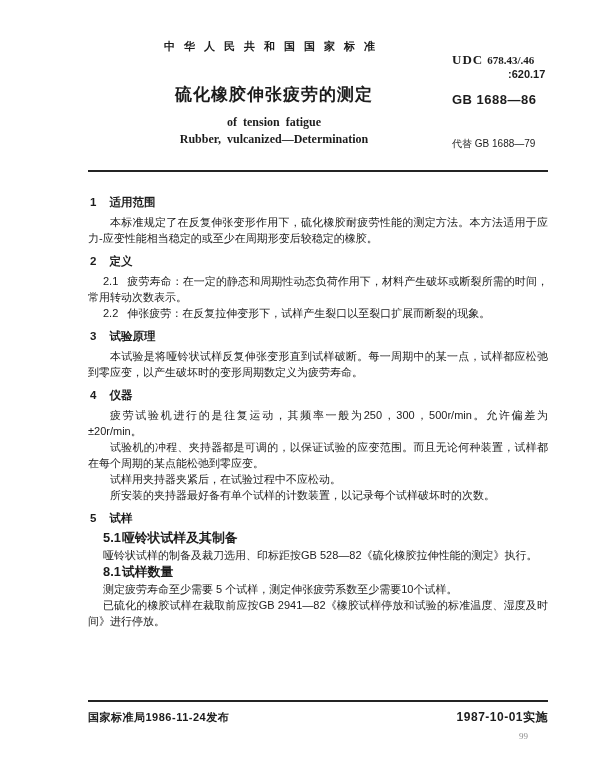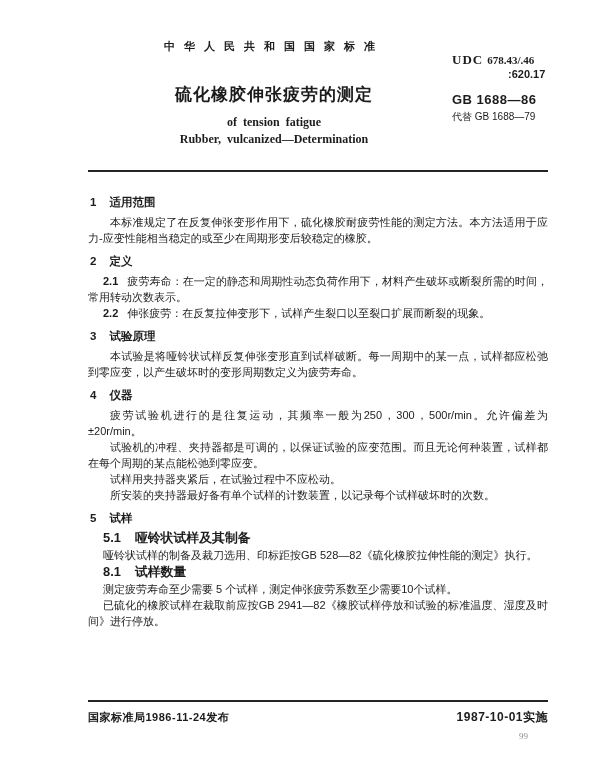--- a/index.html
+++ b/index.html
@@ -46,44 +46,44 @@
   .udc-label { font-size: 13px; letter-spacing: 1px; }
   .udc-code  { font-size: 11px; }
   .udc-line2 {
     font-family: Liberation Sans, sans-serif;
     font-weight: 700; font-size: 11px; margin-left: 56px;
   }
   .std-no {
     margin-top: 12px; font-size: 13px; font-weight: 700;
     letter-spacing: 0.5px; white-space: nowrap;
   }
-  .replaces { margin-top: 3px; font-size: 10px; white-space: nowrap; }
+  .replaces { margin-top: 30px; font-size: 10px; white-space: nowrap; }
 
   .top-rule {
     position: absolute; top: 170px; left: 88px; width: 460px;
     height: 2px; background: #242424;
   }
 
   
   .main {
     margin: 0 52px 0 88px;
     padding-top: 17px;
     font-size: 11px; line-height: 16px;
   }
   .main p { margin: 0; text-align: justify; }
   .sec-h {
     font-size: 11.5px; font-weight: 700;
     margin: 7px 0 4px 2px; line-height: 16px;
   }
   .sec-h .num { padding-right: 13px; }
   .sub-h { font-weight: 700; margin: 1px 0 1px 15px; line-height: 16px; }
-  .sub-h .num { padding-right: 14px; }
+  .sub-h .num { padding-right: 1px; }
   .body-p { text-indent: 22px; }
   .def-p  { text-indent: 15px; }
-  .def-p .num { font-weight: 700; padding-right: 9px; }
+  .def-p .num { font-weight: 400; padding-right: 9px; }
 
   
   .footer {
     position: absolute; top: 700px; left: 88px; width: 460px;
     border-top: 2px solid #242424;
     padding-top: 7px;
     display: flex; justify-content: space-between; align-items: baseline;
   }
   .issued { font-size: 11px; font-weight: 700; letter-spacing: 0.5px; }
   .implemented { font-size: 12px; font-weight: 700; letter-spacing: 0.5px; }

